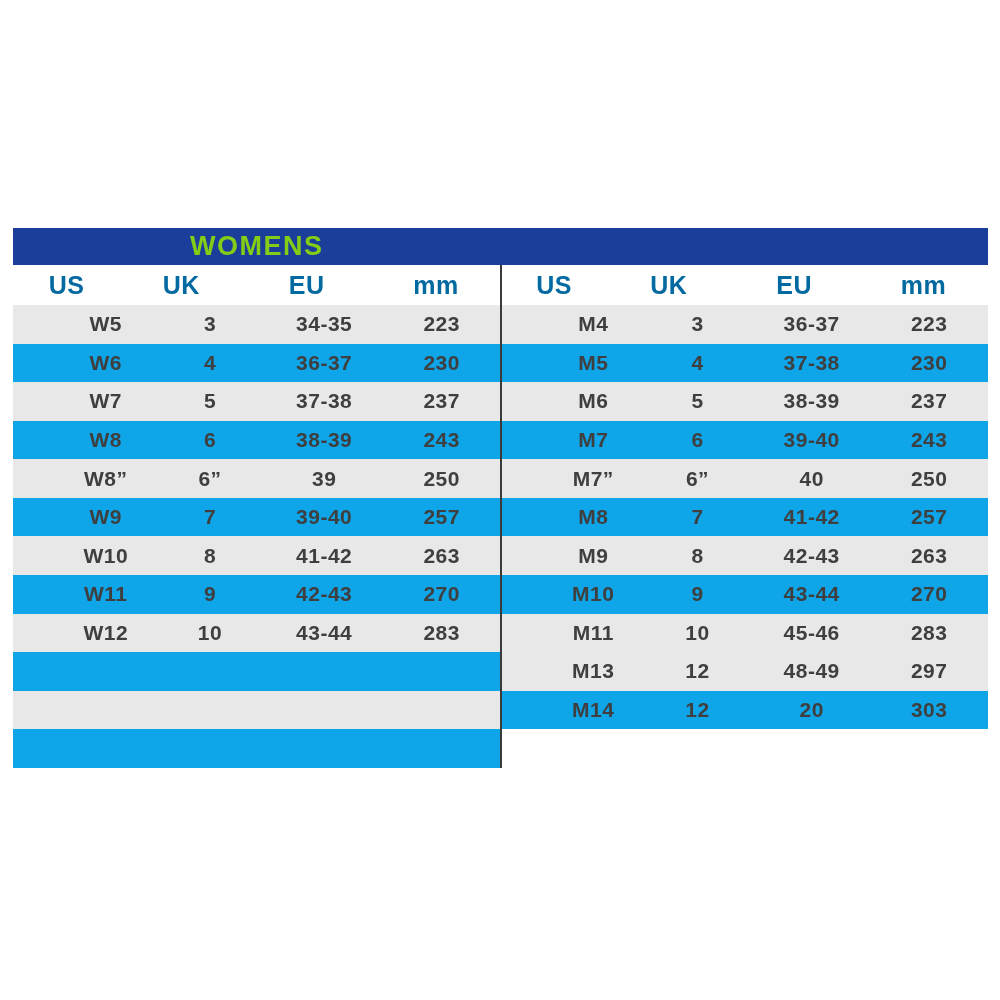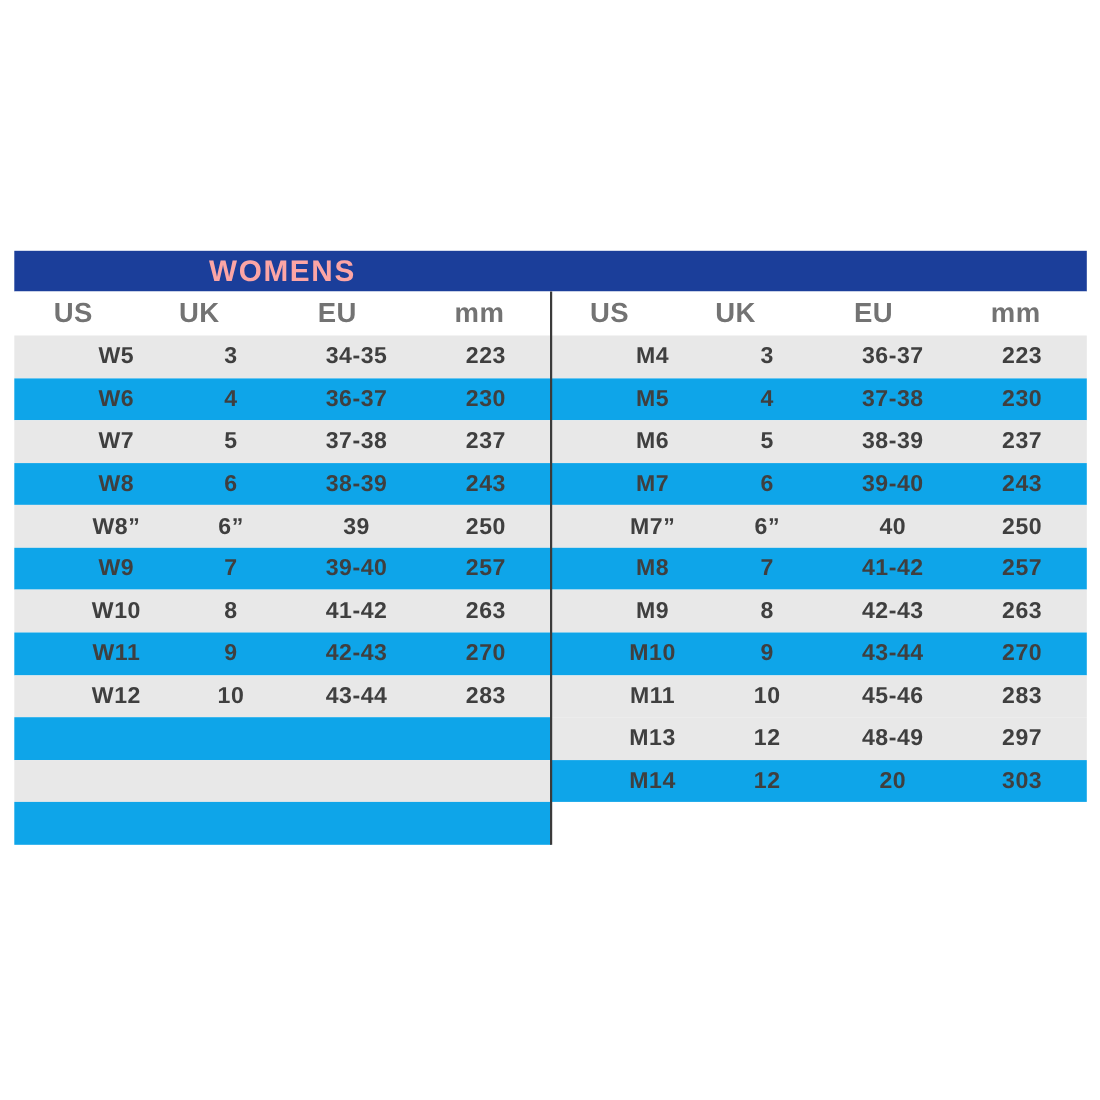--- a/index.html
+++ b/index.html
@@ -26,21 +26,21 @@
   .title-bar {
     display: flex;
     height: 37px;
     background: #1b3e9a;
   }
   .title-half {
     width: 50%;
     display: flex;
     align-items: center;
     justify-content: center;
-    color: #fca5a5;
+    color: #84cc16;
     font-size: 27px;
     font-weight: bold;
     letter-spacing: 1.5px;
   }
   .tables-wrap {
     position: relative;
     display: flex;
     width: 100%;
   }
   .divider {
@@ -57,21 +57,21 @@
   .row, .col-head {
     display: grid;
     grid-template-columns: 22% 25% 26.5% 26.5%;
     align-items: center;
   }
   .col-head {
     height: 40px;
     background: #ffffff;
   }
   .col-head .cell {
-    color: #737373;
+    color: #0369a1;
     font-size: 25px;
     font-weight: bold;
   }
   .row {
     height: 38.58px;
     padding-left: 44px;
   }
   .row.stripe { background: #e8e8e8; }
   .row.plain  { background: #0ea5e9; }
   .cell {

